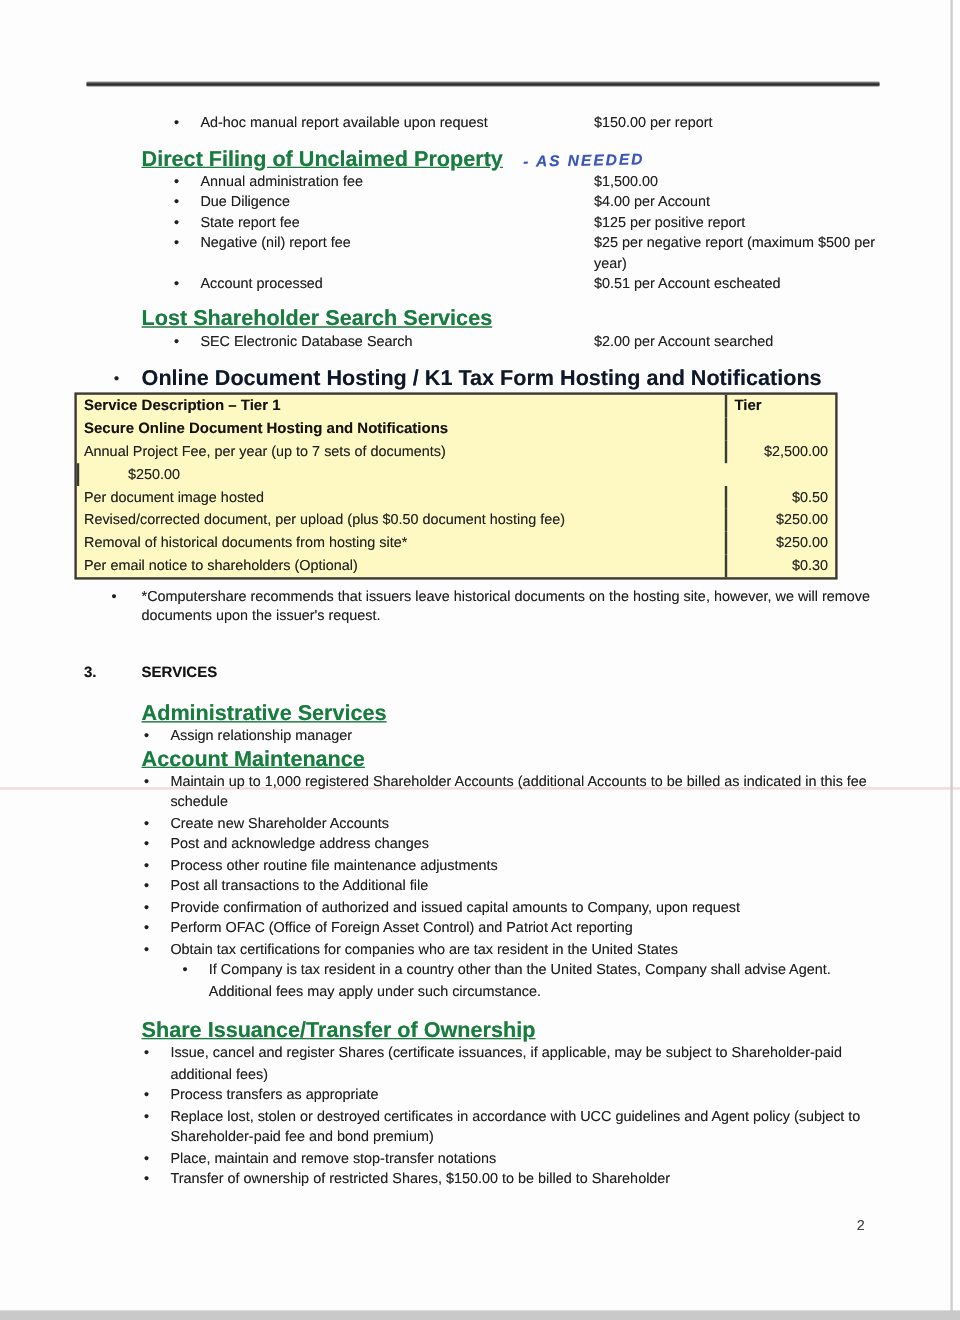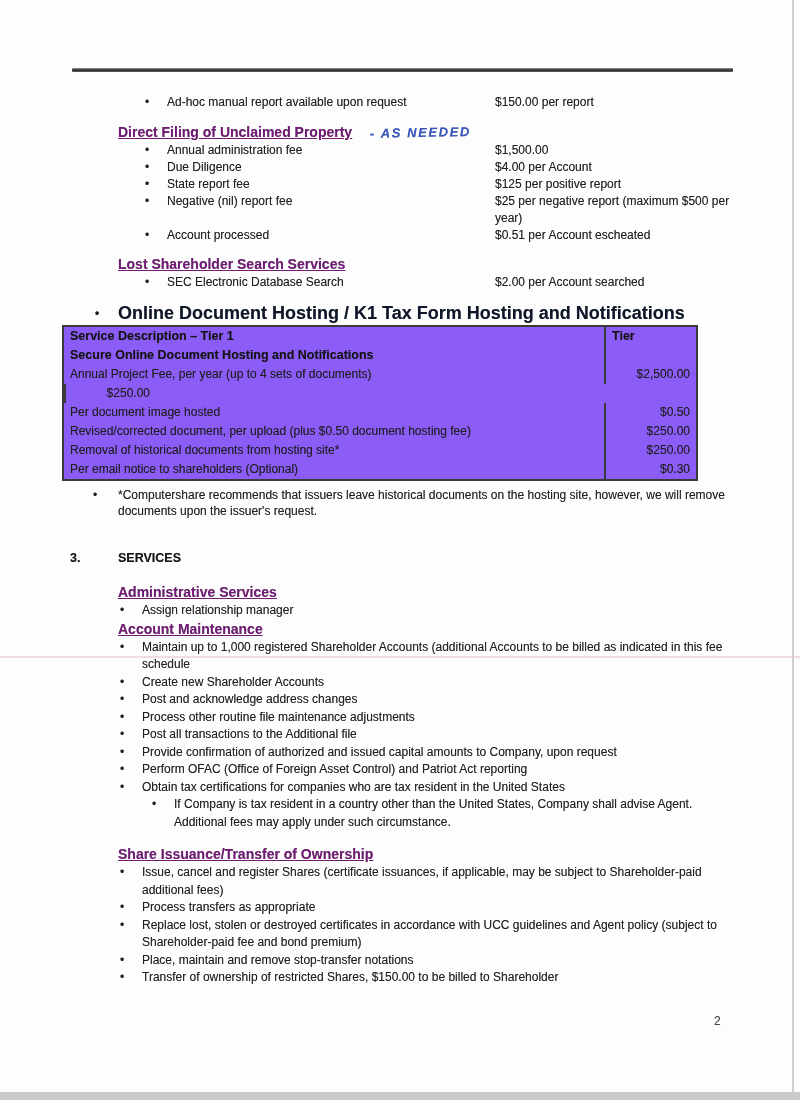--- a/index.html
+++ b/index.html
@@ -14,32 +14,32 @@
   .right-edge{position:absolute;left:792px;top:0;width:2px;height:1100px;background:#cfcfcf;}
   .bottom-band{position:absolute;left:0;top:1092px;width:800px;height:8px;background:#c9c9c9;}
   .artifact-line{position:absolute;left:0;top:656px;width:800px;height:2px;background:rgba(228,188,188,.5);}
   
   .content{position:absolute;left:0;top:72px;width:800px;}
   .fee-row{display:flex;margin-left:145px;line-height:17px;}
   .fee-row .bullet{width:22px;}
   .fee-row .label{width:328px;}
   .fee-row .fee{width:240px;}
   .heading-row{margin-left:118px;line-height:17px;white-space:nowrap;}
-  .section-heading{font-weight:bold;font-size:14px;text-decoration:underline;color:#701a75;}
+  .section-heading{font-weight:bold;font-size:18px;text-decoration:underline;color:#15803d;}
   .handwriting{display:inline-block;color:#3a56b8;font-weight:bold;font-style:italic;
     letter-spacing:1.6px;font-size:13px;margin-left:14px;transform:rotate(-1.2deg);
     text-shadow:0 0 .6px rgba(58,86,184,.55);}
   .adhoc{margin-top:22px;}
   .mt13{margin-top:13px;} .mt12{margin-top:12px;} .mt14{margin-top:14px;}
   
   .hosting-title{display:flex;margin-left:95px;line-height:17px;}
   .hosting-title .bullet{width:23px;font-weight:bold;}
   .hosting-title .txt{font-weight:bold;font-size:18px;color:#0f172a;}
   
-  .fee-table{margin:3px 0 0 62px;width:636px;border:2px solid #3a3a3a;background:#8b5cf6;box-sizing:border-box;}
+  .fee-table{margin:3px 0 0 62px;width:636px;border:2px solid #3a3a3a;background:#fef9c3;box-sizing:border-box;}
   .t-row{display:flex;line-height:19px;min-height:19px;}
   .t-label{flex:1;padding-left:6px;}
   .t-fee{width:92px;border-left:2px solid #3a3a3a;padding:0 6px;box-sizing:border-box;text-align:right;}
   .t-row.head .t-label,.t-row.head .t-fee{font-weight:bold;font-size:12.5px;color:#141414;}
   .t-row.head .t-fee{text-align:left;}
   .t-row.subhead .t-label{font-weight:bold;font-size:12.5px;color:#141414;}
   
   .footnote{display:flex;margin:6px 0 0 93px;line-height:16px;}
   .footnote .bullet{width:25px;}
   .footnote .text{width:625px;}
@@ -117,21 +117,21 @@
     <div class="fee-table">
       <div class="t-row head">
         <span class="t-label">Service Description – Tier 1</span>
         <span class="t-fee">Tier</span>
       </div>
       <div class="t-row subhead">
         <span class="t-label">Secure Online Document Hosting and Notifications</span>
         <span class="t-fee"></span>
       </div>
       <div class="t-row">
-        <span class="t-label">Annual Project Fee, per year (up to 4 sets of documents)</span>
+        <span class="t-label">Annual Project Fee, per year (up to 7 sets of documents)</span>
         <span class="t-fee">$2,500.00</span>
       </div>
       <div class="t-row">
         <span class="t-fee">$250.00</span>
       </div>
       <div class="t-row">
         <span class="t-label">Per document image hosted</span>
         <span class="t-fee">$0.50</span>
       </div>
       <div class="t-row">

